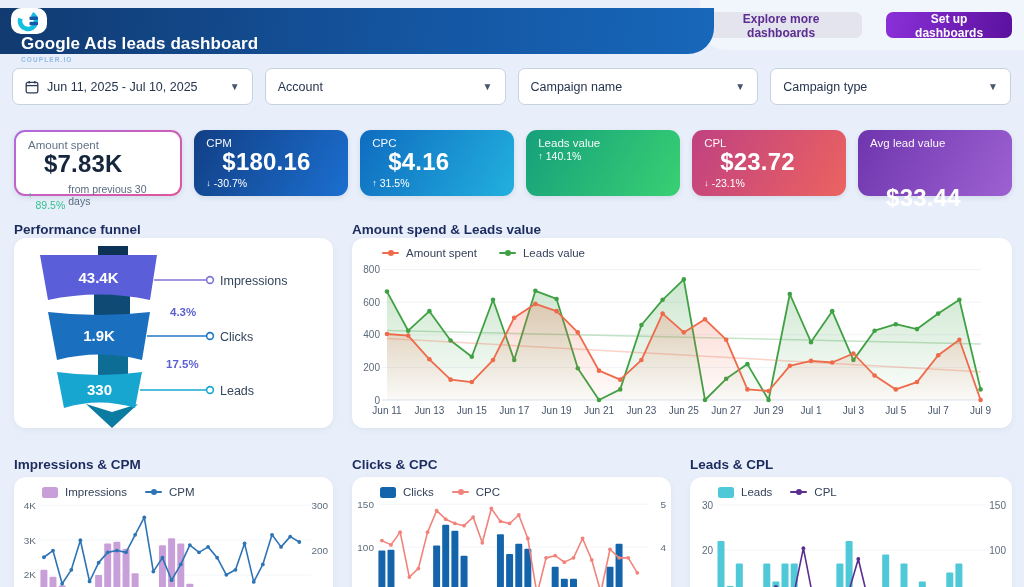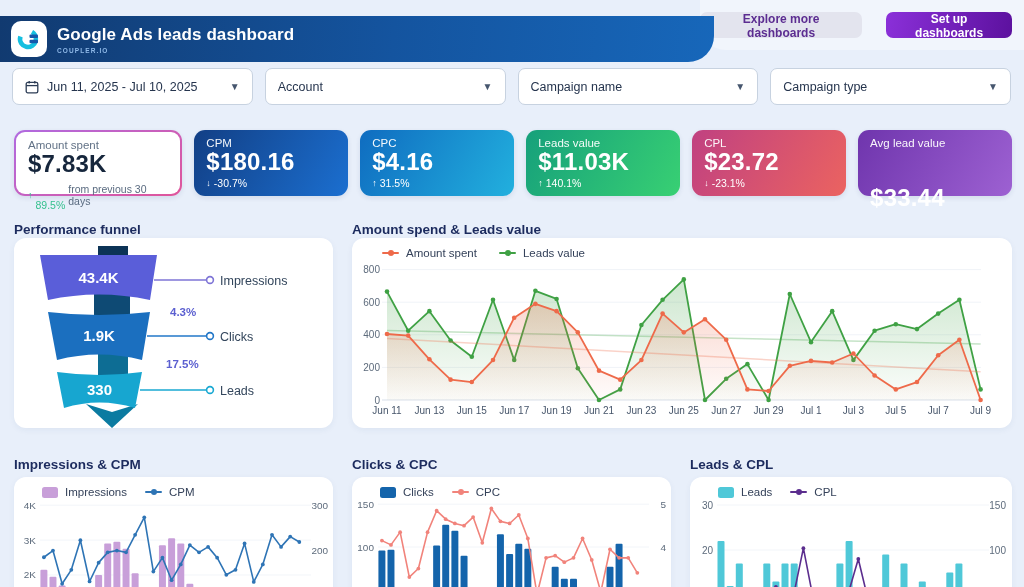--- a/index.html
+++ b/index.html
@@ -1,22 +1,22 @@
 <!DOCTYPE html>
 <html><head>
 <meta charset="utf-8">
 <style>
   * { margin:0; padding:0; box-sizing:border-box; }
   html,body { width:1024px; height:587px; overflow:hidden; }
   body { position:relative; background:#e8effa; font-family:"Liberation Sans",sans-serif; }
 
   
-  .header { position:absolute; left:0; top:16px; width:714px; height:46px; z-index:3;
+  .header { position:absolute; left:0; top:8px; width:714px; height:46px; z-index:3;
     background:linear-gradient(95deg,#113a70 0%,#14549f 55%,#1767ba 100%);
-    border-radius:0 0 26px 0; display:flex; align-items:center; padding-left:11px; }
+    border-radius:0 0 26px 0; display:flex; padding-left:11px;flex-direction:column; }
   .header-right { position:absolute; right:0; top:0; width:324px; height:50px; z-index:2;
     background:#f1f5fc; border-radius:0 0 0 26px; display:flex; align-items:center;
     justify-content:flex-end; gap:24px; padding-right:12px; }
   .logo { width:36px; height:36px; background:#fff; border-radius:10px; display:flex;
     align-items:center; justify-content:center; }
   .h-titles { margin-left:10px; }
   .h-title { color:#fff; font-size:17px; font-weight:bold; letter-spacing:.1px; }
   .h-brand { color:#8fb9e8; font-size:6.5px; font-weight:bold; letter-spacing:1.1px; margin-top:2px; }
   .btn { border:none; border-radius:7px; height:26px; padding:0 14px; font-size:12px;
     font-weight:bold; cursor:pointer; font-family:inherit; }
@@ -31,21 +31,21 @@
   .filter .cal { margin-right:8px; display:flex; }
   .filter .caret { margin-left:auto; color:#46566e; font-size:10px; }
 
   
   .kpis { position:absolute; top:130px; left:14px; right:12px; display:flex; gap:12px; }
   .kpi { flex:1; height:66px; border-radius:11px; padding:7px 12px 6px; color:#fff;
     box-shadow:0 2px 5px rgba(25,55,110,.10); display:flex; flex-direction:column; }
   .kpi-light { flex:1.08; background:#fff; border:2px solid transparent; color:#16263c; }
   .kpi-label { font-size:11.5px; opacity:.95; }
   .kpi-light .kpi-label { color:#5a6b80; }
-  .kpi-value { font-size:24px; font-weight:bold; line-height:1.12; letter-spacing:.2px; }
+  .kpi-value { font-size:24px; font-weight:bold; line-height:1.12; letter-spacing:.2px;margin-left:16px; }
   .kpi-delta { font-size:10.5px; margin-top:1px; display:flex; align-items:center; gap:3px; }
   .kpi-light .kpi-delta .pct { color:#35c08e;margin-top:20px; }
   .kpi-light .arrow { color:#35c08e; }
   .kpi-note { color:#5a6b80; }
   .arrow { font-size:9px; }
 
   
   .sec-title { position:absolute; font-size:13.5px; font-weight:bold; color:#1c2b5e; }
   .card { position:absolute; background:#fff; border-radius:12px;
     box-shadow:0 2px 6px rgba(30,60,120,.06); }
@@ -143,21 +143,20 @@
   <div class="kpi" style="background: linear-gradient(120deg, rgb(15, 108, 192), rgb(34, 176, 222));">
     <div class="kpi-label">CPC</div>
     <div class="kpi-value">$4.16</div>
     <div class="kpi-delta">
       <span class="arrow">↑</span>
       <span>31.5%</span>
     </div>
   </div>
   <div class="kpi" style="background: linear-gradient(120deg, rgb(22, 160, 123), rgb(56, 208, 115));">
     <div class="kpi-label">Leads value</div>
-    <div class="kpi-value">$11.03K</div>
     <div class="kpi-delta">
       <span class="arrow">↑</span>
       <span>140.1%</span>
     </div>
   </div>
   <div class="kpi" style="background: linear-gradient(120deg, rgb(192, 65, 129), rgb(235, 99, 96));">
     <div class="kpi-label">CPL</div>
     <div class="kpi-value">$23.72</div>
     <div class="kpi-delta">
       <span class="arrow">↓</span>

